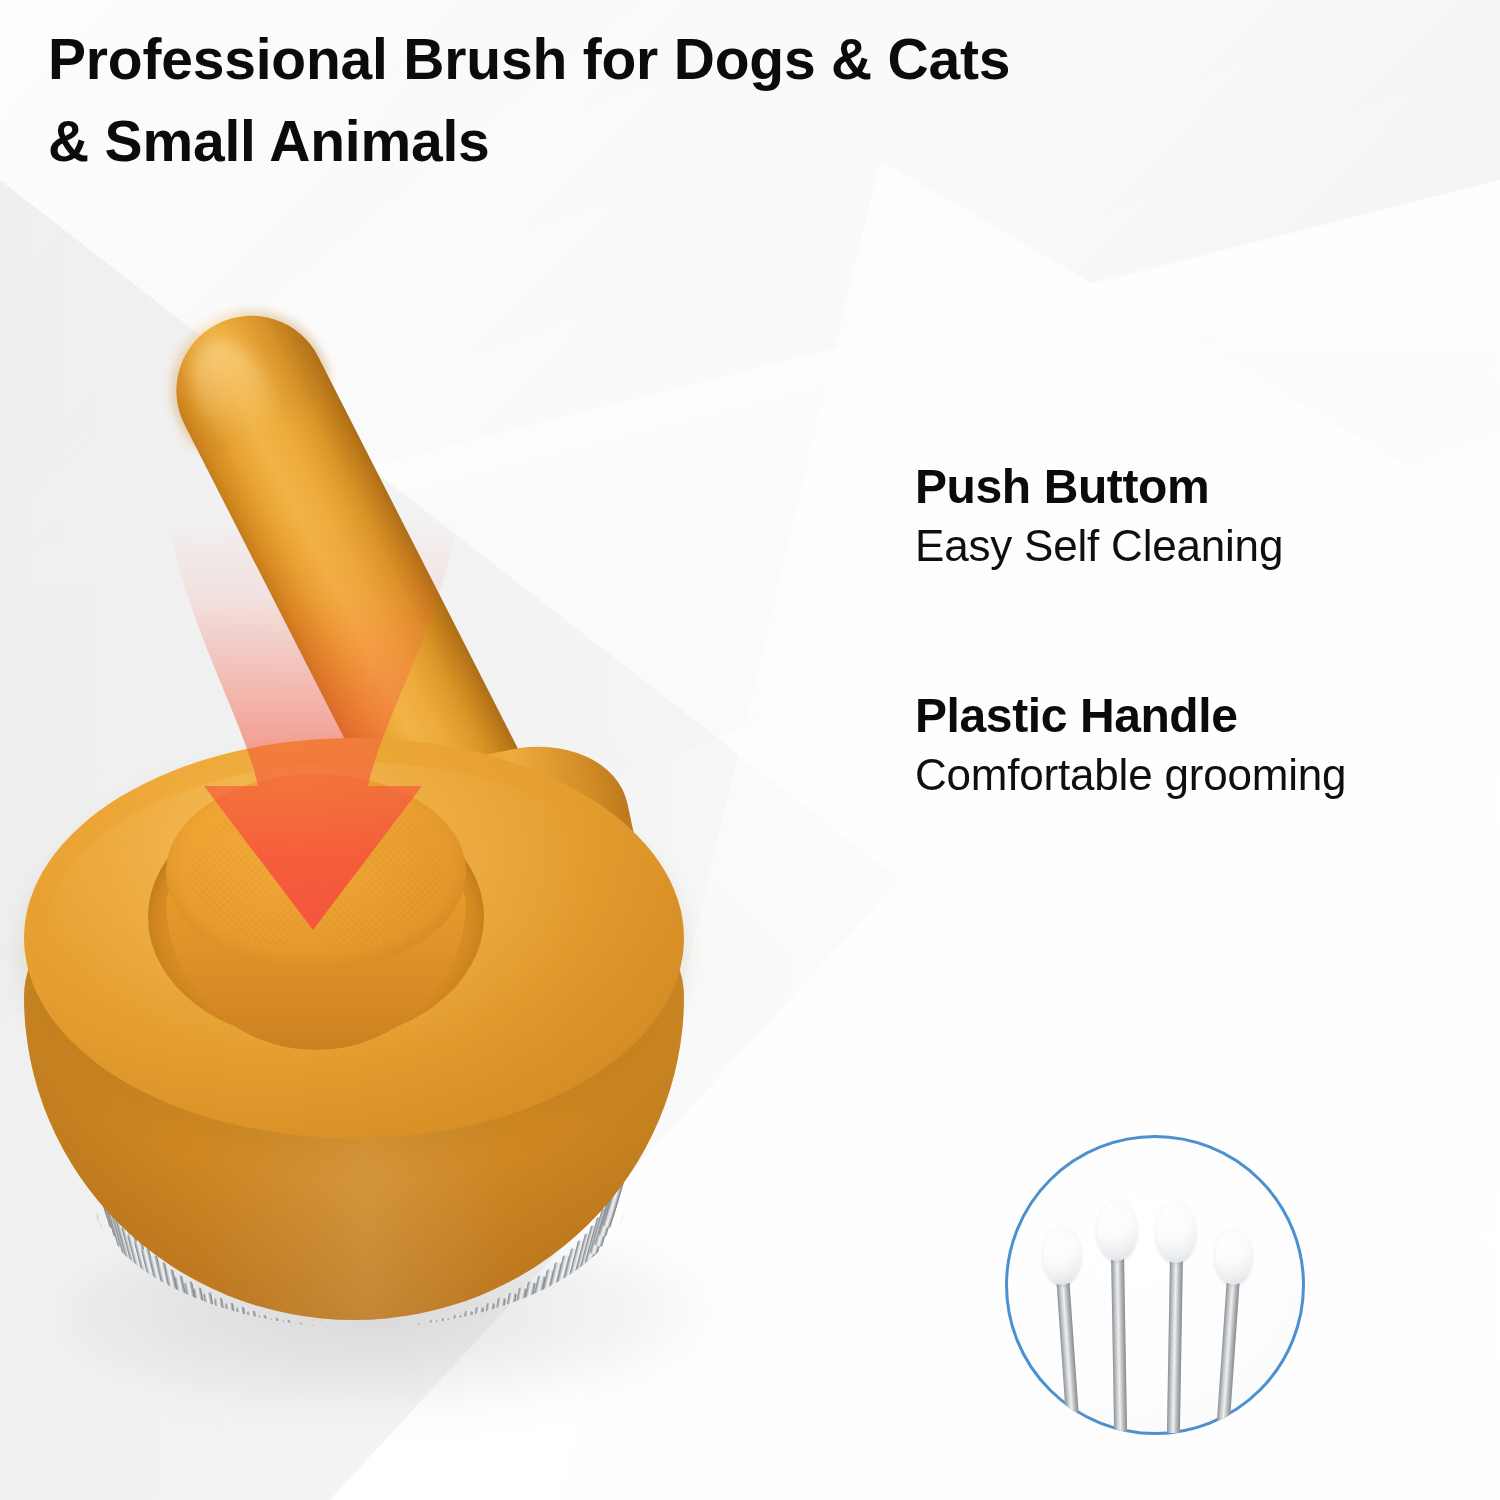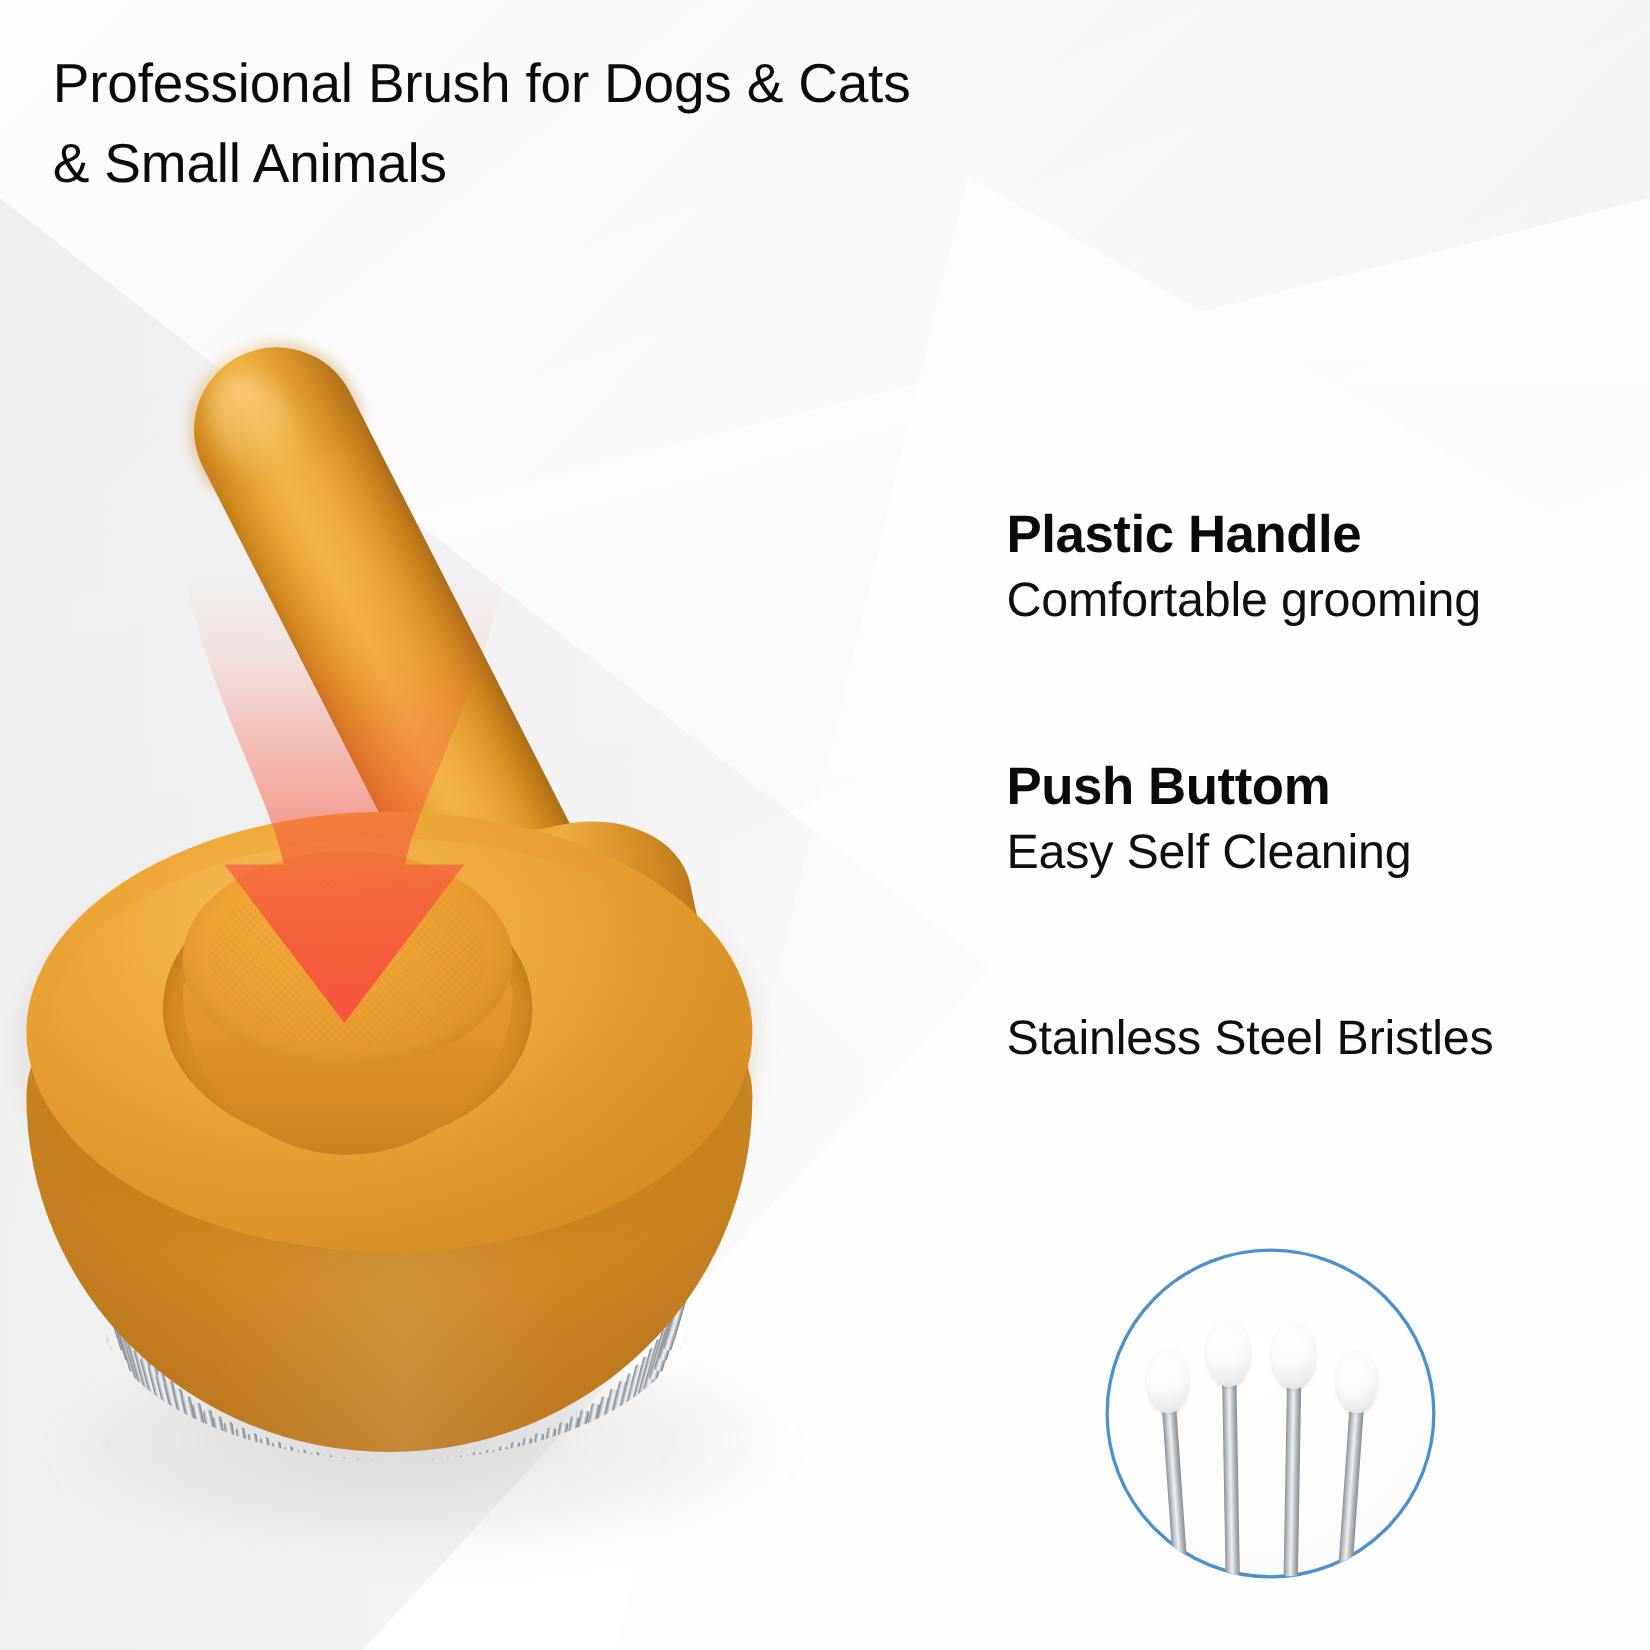--- a/index.html
+++ b/index.html
@@ -50,25 +50,25 @@
   }
   .facet-f {
     background: linear-gradient(to bottom right, rgba(230,230,230,0.6), rgba(255,255,255,0));
     clip-path: polygon(0 0, 640px 0, 0 520px);
   }
 
   
   .headline {
     position: absolute;
     left: 48px;
-    top: 40px;
+    top: 18px;
     width: 1320px;
     color: #0b0b0b;
-    font-weight: 400;
-    font-size: 50px;
+    font-weight: 700;
+    font-size: 57px;
     line-height: 1.44;
     letter-spacing: -0.2px;
     white-space: pre-line;
   }
 
   
   .product {
     position: absolute;
     left: 0;
     top: 210px;
@@ -497,31 +497,30 @@
                  L 220,276
                  C 234,210 290,120 312,4
                  Z" fill="url(#arrowFade)"></path>
       </svg>
     </div>
   </div>
 
   <div class="features">
 
     <div class="feature-block">
+      <p class="feature-title">Push Buttom</p>
+      <p class="feature-sub">Easy Self Cleaning</p>
+    </div>
+
+    <div class="feature-block">
       <p class="feature-title">Plastic Handle</p>
       <p class="feature-sub">Comfortable grooming</p>
     </div>
 
     <div class="feature-block">
-      <p class="feature-title">Push Buttom</p>
-      <p class="feature-sub">Easy Self Cleaning</p>
-    </div>
-
-    <div class="feature-block">
-      <p class="feature-sub">Stainless Steel Bristles</p>
     </div>
   </div>
 
   <div class="inset">
     <div class="inset-ring"></div>
     <div class="inset-clip" id="insetHost">
         <div class="ipin-shaft" style="left: 50.5px; top: 140px; height: 150px; transform: rotate(-4deg); transform-origin: 50% 0%;"></div>
         <div class="ipin-head" style="left: 38px; top: 92px; width: 38px; height: 58px;"></div>
         <div class="ipin-shaft" style="left: 105.5px; top: 118px; height: 180px; transform: rotate(-1deg); transform-origin: 50% 0%;"></div>
         <div class="ipin-head" style="left: 92px; top: 66px; width: 40px; height: 60px;"></div>

